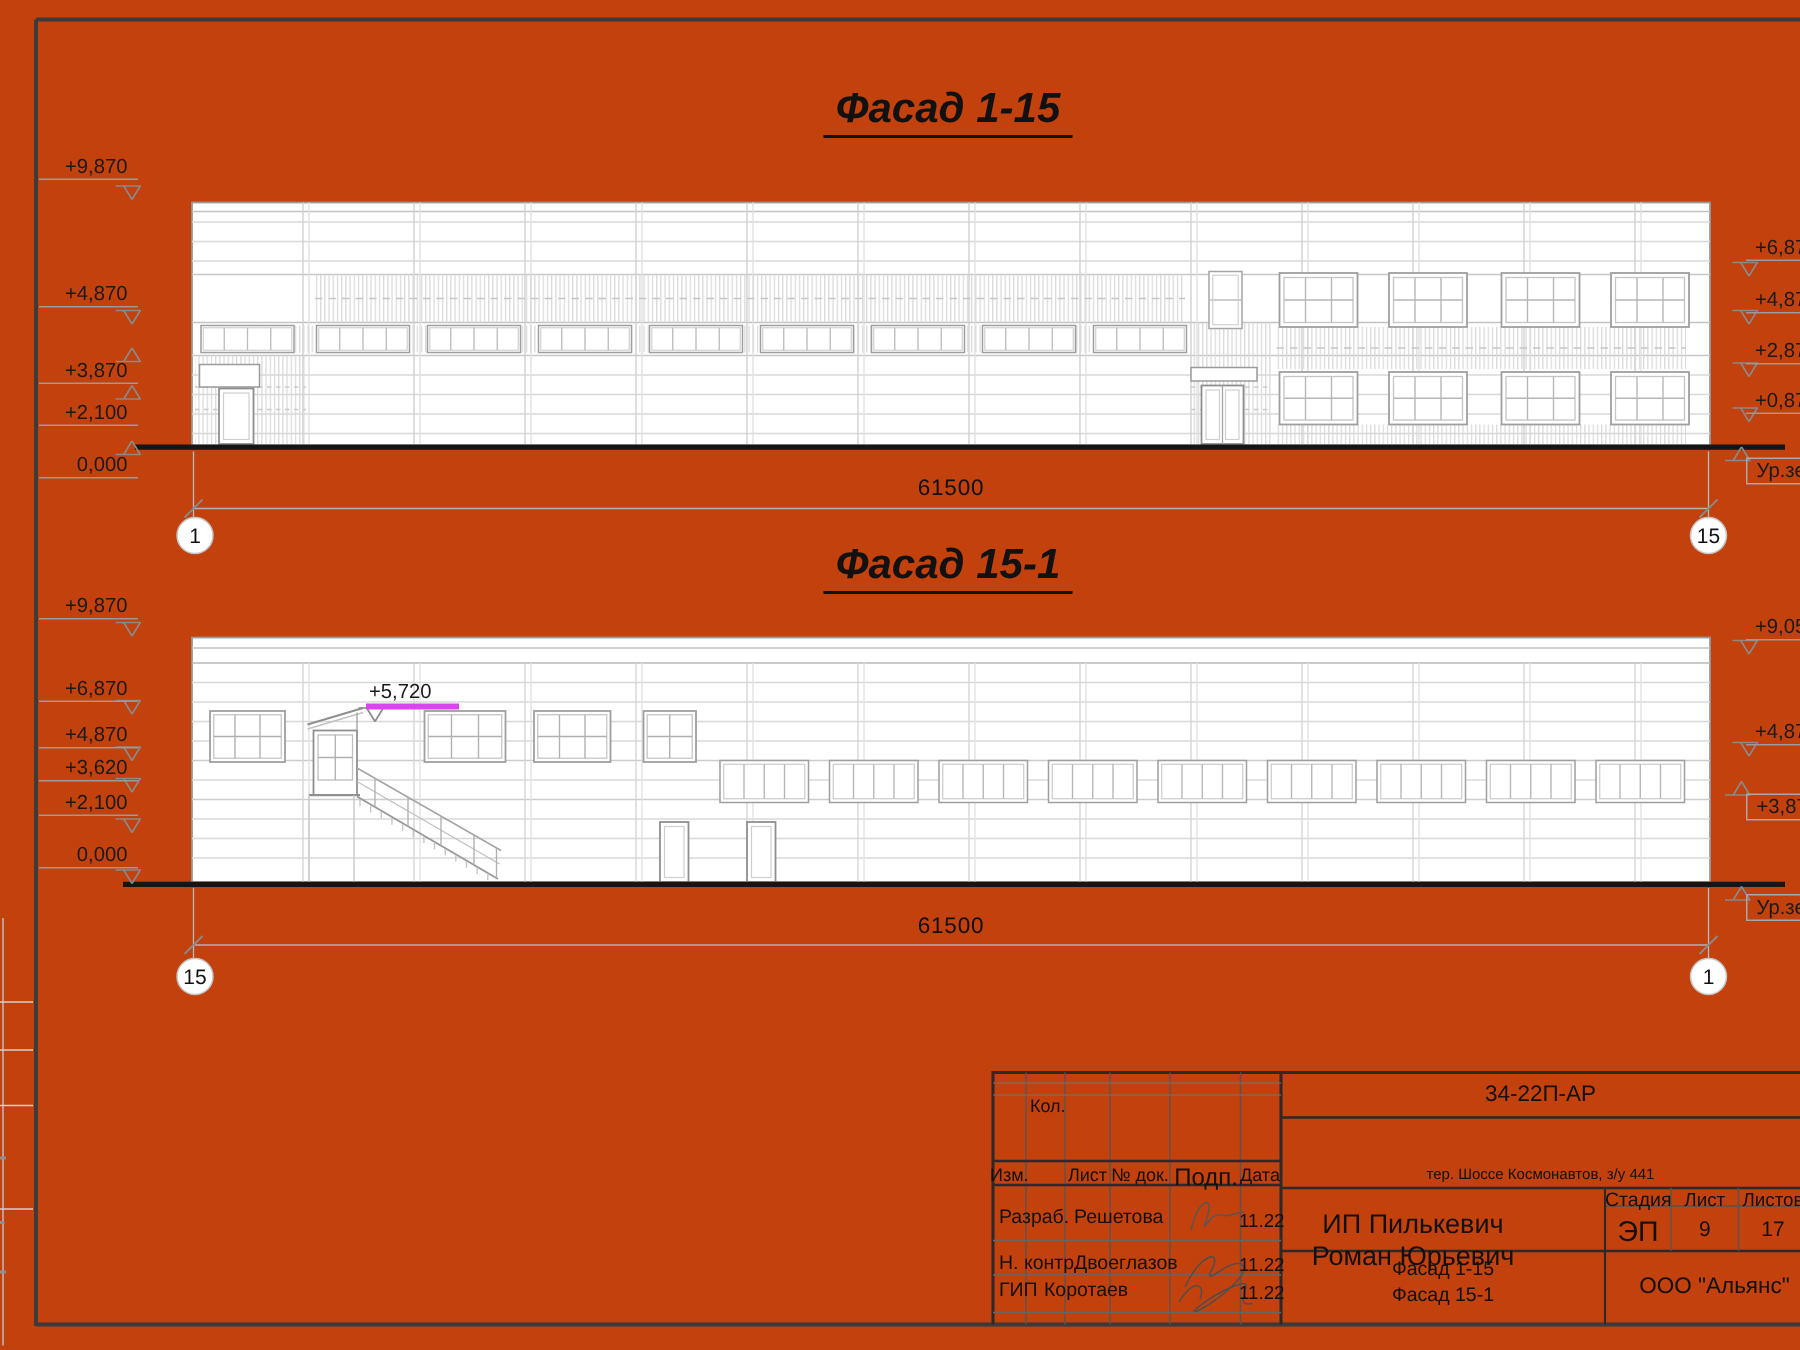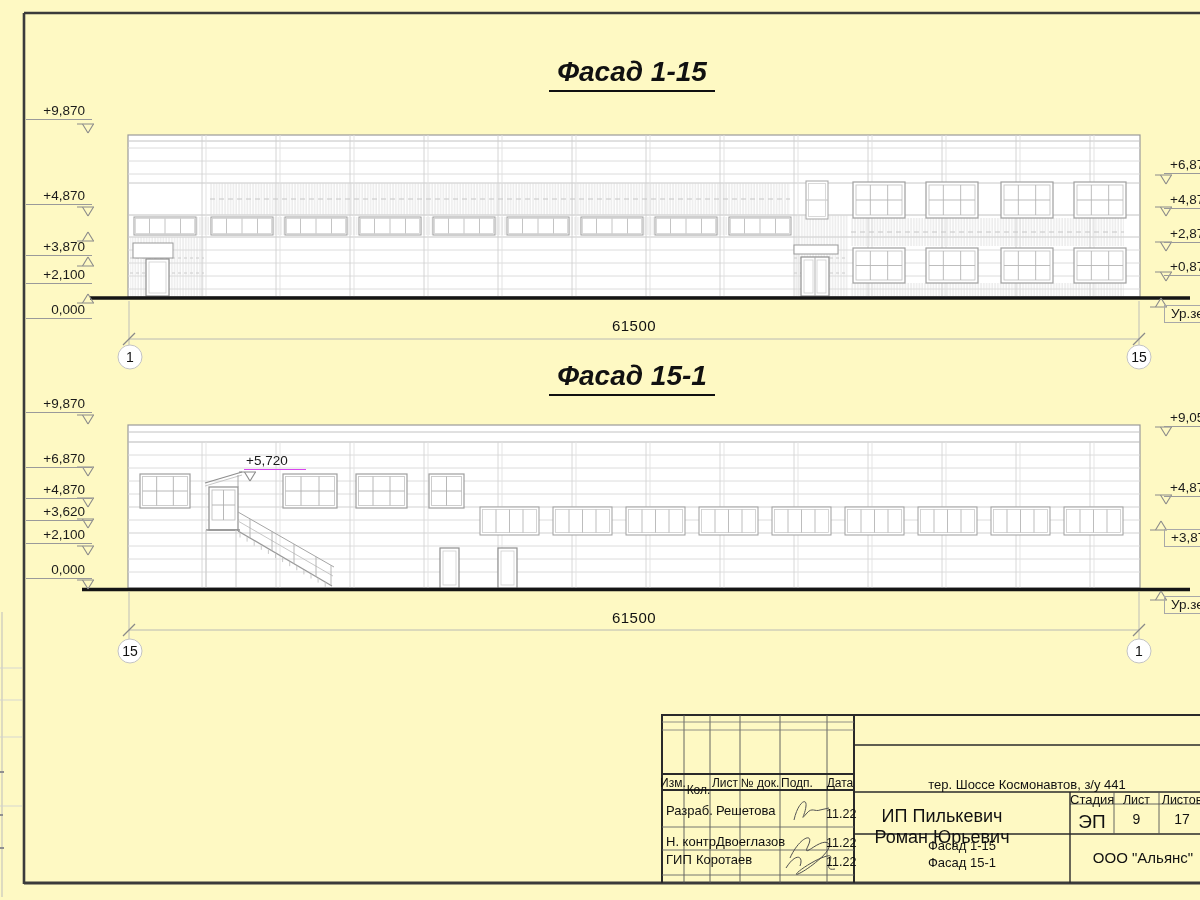--- a/index.html
+++ b/index.html
@@ -1,31 +1,31 @@
 <!DOCTYPE html>
 <html><head>
 <meta charset="utf-8">
 <style>
   html,body{margin:0;padding:0;background:#fff;}
   body{width:1200px;height:900px;overflow:hidden;position:relative;
        font-family:"Liberation Sans", sans-serif;color:#111;}
-  #page{position:absolute;left:0;top:0;width:1200px;height:900px;background:#fef9c3;}
+  #page{position:absolute;left:0;top:0;width:1200px;height:900px;background:#c2410c;}
   #gfx{position:absolute;left:0;top:0;}
   .abs{position:absolute;}
   .ttl{display:inline-block;font-style:italic;font-weight:bold;font-size:28px;
        color:#111;border-bottom:2px solid #111;padding:0 8px 2px;}
   .lvl{position:absolute;left:26px;width:66px;box-sizing:border-box;text-align:right;
        font-size:13.5px;line-height:15px;color:#1a1a1a;
        border-bottom:1px solid #9a9a9a;padding:0 7px 1px 0;}
   .lvr{position:absolute;left:1164px;width:44px;box-sizing:border-box;text-align:left;
        font-size:13.5px;line-height:15px;color:#1a1a1a;
        border-bottom:1px solid #9a9a9a;padding:0 0 1px 6px;}
   .boxed{border:1px solid #a8a8a8;}
   .anno{position:absolute;font-size:13.5px;line-height:15px;color:#1a1a1a;
-        border-bottom:1px solid #d946ef;padding:0 4px 1px 2px;}
+        border-bottom:4px solid #d946ef;padding:0 4px 1px 2px;}
   .axis{position:absolute;width:26px;text-align:center;font-size:14px;color:#111;}
   .dim{position:absolute;width:400px;text-align:center;font-size:15px;
        letter-spacing:.5px;color:#111;}
   .tb{position:absolute;color:#111;line-height:1.15;}
   .c{text-align:center;}
 </style>
 </head>
 <body>
 
 <div id="page">
@@ -472,28 +472,29 @@
   <div class="lvr" style="top:480px">+4,87</div>
   <div class="lvr boxed" style="top:529px">+3,87</div>
   <div class="lvr boxed" style="top:596px">Ур.зе</div>
 
   <div class="anno" style="left:244px;top:453px;width:56px">+5,720</div>
 
   <div class="dim" style="left:434px;top:609px">61500</div>
   <div class="axis" style="left:117px;top:643px">15</div>
   <div class="axis" style="left:1126px;top:643px">1</div>
 
-
-  <div class="tb c" style="left:860px;top:778px;width:334px;font-size:13px">тер. Шоссе Космонавтов, з/у 441</div>
+  <div class="tb c" style="left:854px;top:721px;width:346px;font-size:15px">34-22П-АР</div>
+
+  <div class="tb c" style="left:860px;top:778px;width:334px;font-size:10px">тер. Шоссе Космонавтов, з/у 441</div>
 
   <div class="tb c" style="left:660px;top:777px;width:25px;font-size:12px">Изм.</div>
-  <div class="tb c" style="left:684px;top:784px;width:29px;font-size:12px">Кол.</div>
+  <div class="tb c" style="left:684px;top:731px;width:29px;font-size:12px">Кол.</div>
   <div class="tb c" style="left:710px;top:777px;width:30px;font-size:12px">Лист</div>
   <div class="tb c" style="left:739px;top:777px;width:42px;font-size:12px">№ док.</div>
-  <div class="tb c" style="left:781px;top:777px;width:26px;font-size:12px">Подп.</div>
+  <div class="tb c" style="left:781px;top:777px;width:46px;font-size:16px">Подп.</div>
   <div class="tb c" style="left:826px;top:777px;width:28px;font-size:12px">Дата</div>
 
   <div class="tb" style="left:666px;top:804px;font-size:13px">Разраб.</div>
   <div class="tb" style="left:716px;top:804px;font-size:13px">Решетова</div>
   <div class="tb c" style="left:826px;top:807px;width:28px;font-size:12.5px">11.22</div>
 
   <div class="tb" style="left:666px;top:835px;font-size:13px">Н. контр.</div>
   <div class="tb" style="left:716px;top:835px;font-size:13px">Двоеглазов</div>
   <div class="tb c" style="left:826px;top:836px;width:28px;font-size:12.5px">11.22</div>
 

